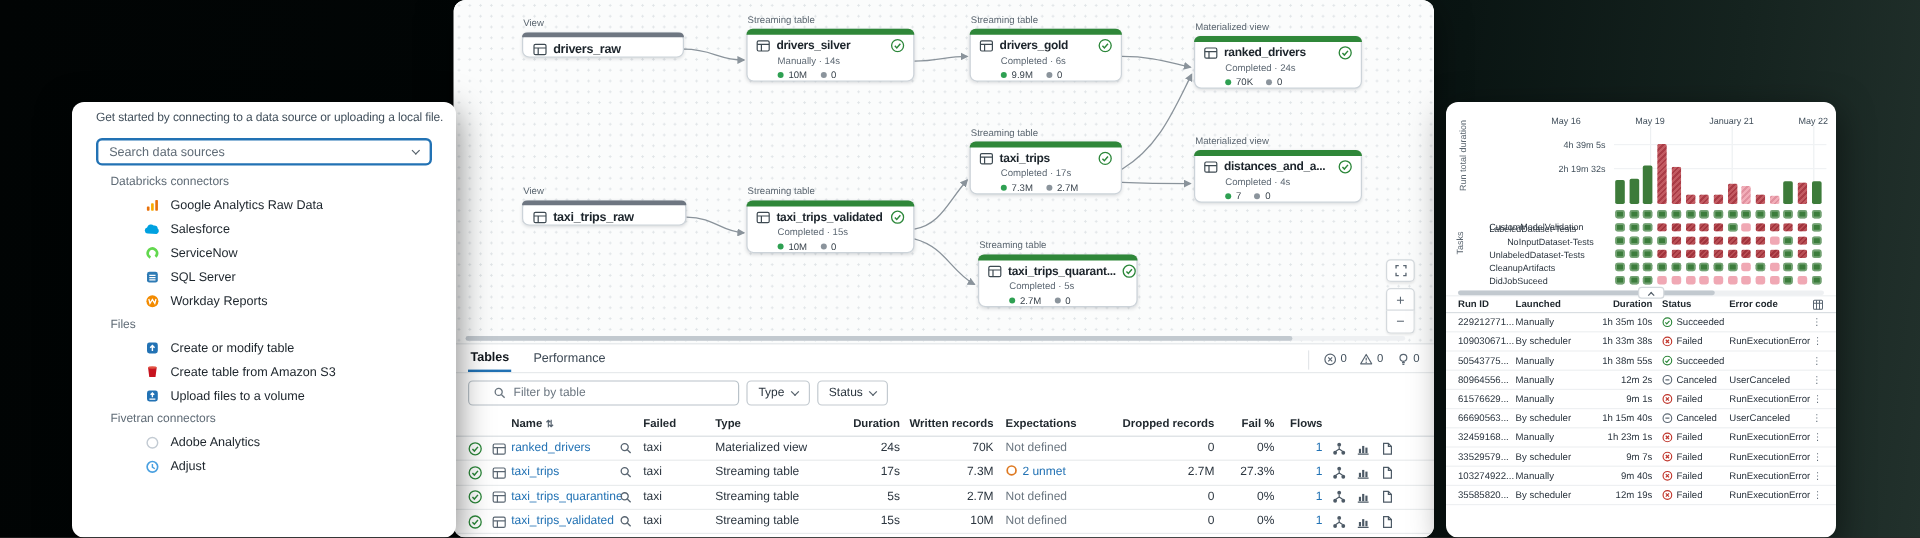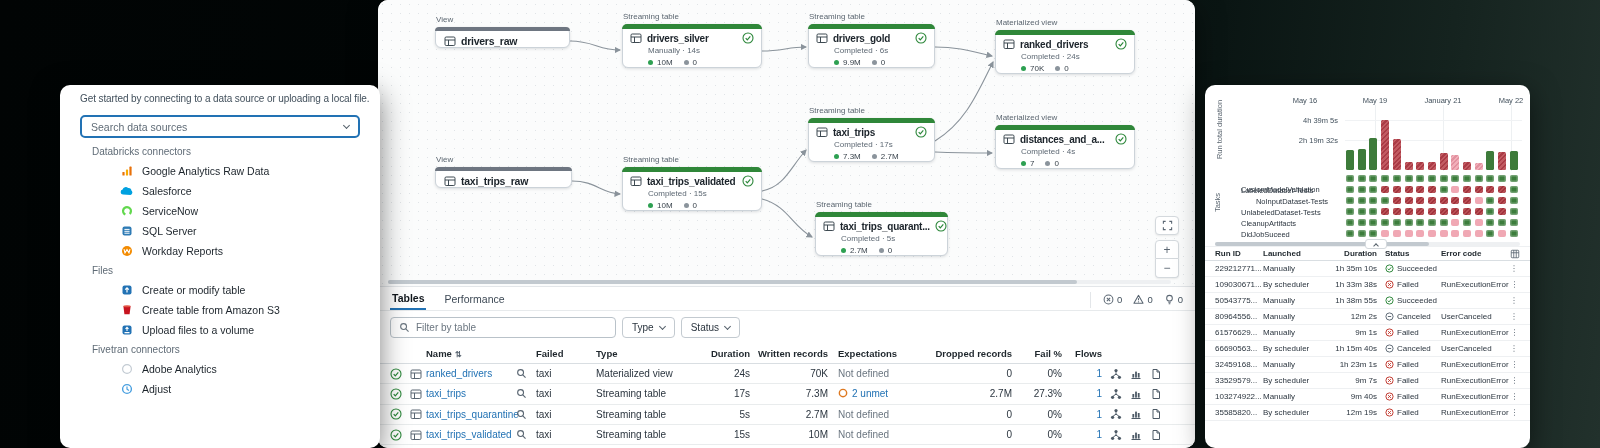--- a/index.html
+++ b/index.html
@@ -42,21 +42,21 @@
   
   .tables-section{position:relative;width:100%;height:162px;border-top:1px solid #e3e6e9;background:#fff;}
   .tabs-row{display:flex;align-items:center;height:24px;padding:2px 12px 0 12px;border-bottom:1px solid #e7eaec;}
   .tab{font-size:10.5px;color:#3c4854;padding:3px 2px 4px;margin-right:16px;cursor:pointer;}
   .tab.active{font-weight:700;color:#11171d;border-bottom:2px solid #2272b4;}
   .counters{margin-left:auto;display:flex;align-items:center;gap:11px;border-left:1px solid #e3e6e9;padding-left:12px;height:16px;}
   .counter{display:flex;align-items:center;gap:3px;font-size:9.5px;color:#42505c;}
   .counter i{display:inline-flex;color:#5a6672;}
   .filter-row{display:flex;align-items:center;gap:6px;padding:6px 12px 5px;}
   .filter-input{display:flex;align-items:center;gap:6px;width:226px;height:21px;border:1px solid #b9c2c9;
-    border-radius:4px;padding:0 8px;color:#6b7680;font-size:10px;background:#fff;}
+    border-radius:4px;padding:0 20px;color:#6b7680;font-size:10px;background:#fff;}
   .filter-input i{display:inline-flex;color:#6b7680;}
   .drop-btn{display:flex;align-items:center;gap:6px;height:21px;border:1px solid #c3cad0;border-radius:4px;
     padding:0 9px;font-size:10px;color:#2b353f;background:#fff;}
   .chev{width:5px;height:5px;border-right:1.3px solid #55606a;border-bottom:1.3px solid #55606a;
     transform:rotate(45deg);margin-top:-3px;display:inline-block;}
   .chev.up{transform:rotate(-135deg);margin-top:3px;}
   .thead,.trow{display:flex;align-items:center;padding:0 12px;}
   .thead{height:21px;border-bottom:1px solid #d9dee2;font-size:9.5px;font-weight:700;color:#1f272d;}
   .trow{height:20.3px;border-bottom:1px solid #e9eced;font-size:10px;color:#2b353f;}
   .c20{width:20px;flex:0 0 auto;display:flex;align-items:center;}

